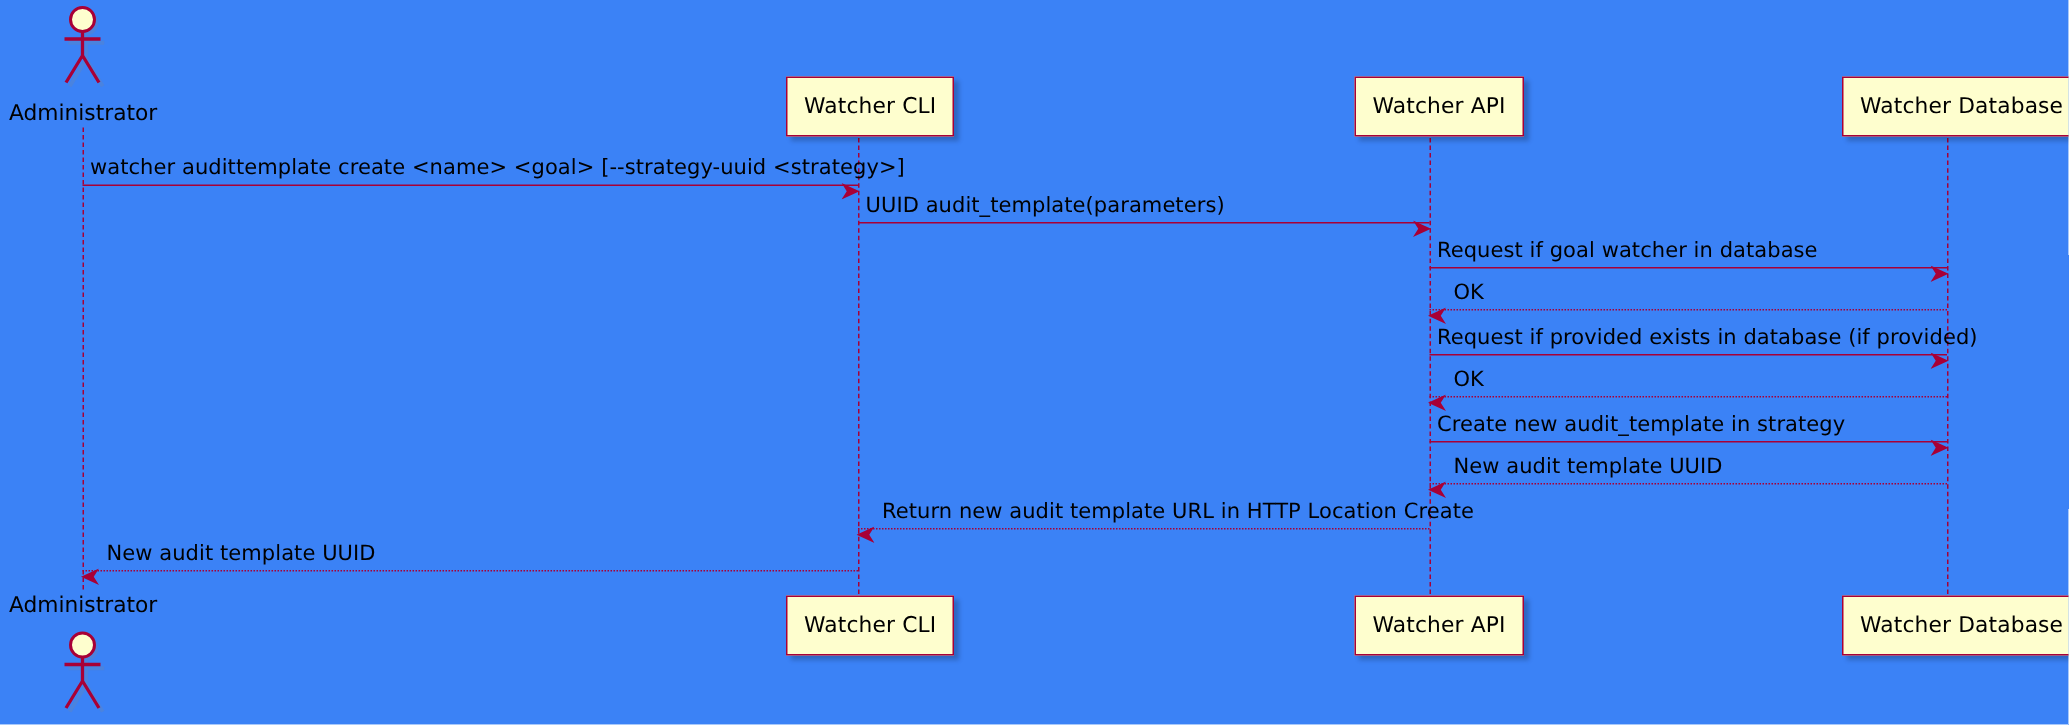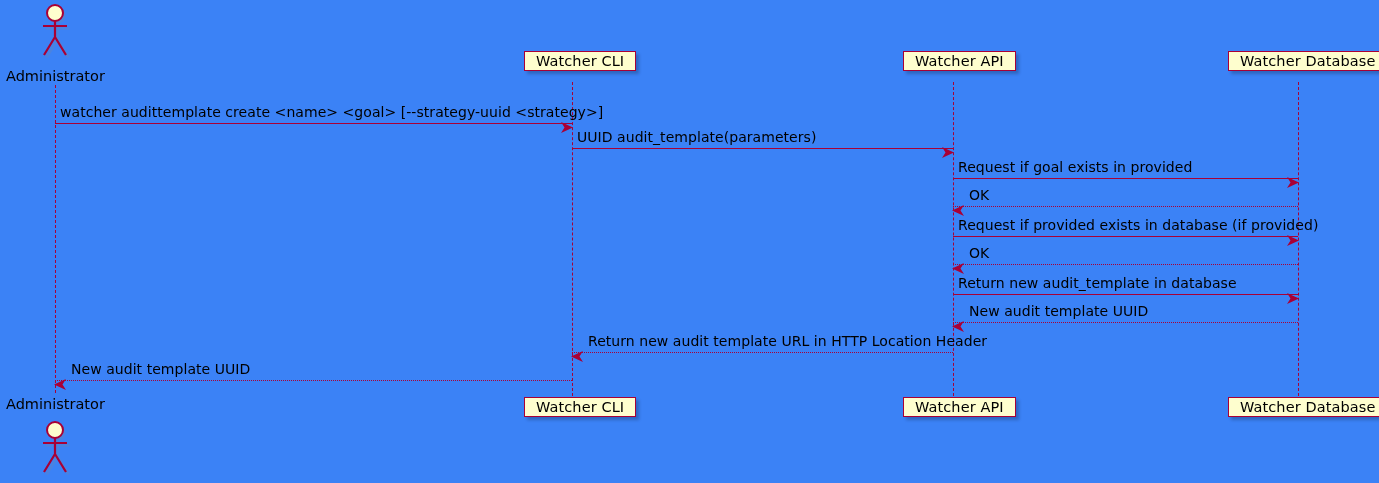--- a/index.html
+++ b/index.html
@@ -22,21 +22,21 @@
     position: absolute;
     background: #FEFECE;
     border: 1.5px solid #A80036;
     box-shadow: 3px 3px 3px rgba(0,0,0,0.22);
     display: flex;
     align-items: center;
     justify-content: center;
     font-size: 14.5px;
     color: #000000;
     white-space: nowrap;
-    height: 20px;
+    height: 40px;
     padding: 0 11px;
     letter-spacing: 0.1px;
   }
   
   .actor {
     position: absolute;
     width: 40px; height: 56px;
   }
   .actor-label {
     position: absolute;
@@ -136,21 +136,21 @@
     <div class="label">UUID audit_template(parameters)</div>
   </div>
 
   <div class="msg solid to-right" style="left:953px; top:178px; width:345px;">
     <div class="line"></div>
     <div class="arrowhead right">
       <svg width="12" height="11" viewBox="0 0 12 11">
           <path d="M0,0 L12,5.5 L0,11 L3.5,5.5 Z" fill="#A80036"></path>
         </svg>
     </div>
-    <div class="label">Request if goal exists in provided</div>
+    <div class="label">Request if goal watcher in database</div>
   </div>
 
   <div class="msg dotted to-left" style="left:953px; top:206px; width:345px;">
     <div class="line"></div>
     <div class="arrowhead left">
       <svg width="12" height="11" viewBox="0 0 12 11">
           <path d="M12,0 L0,5.5 L12,11 L8.5,5.5 Z" fill="#A80036"></path>
         </svg>
     </div>
     <div class="label">OK</div>
@@ -176,41 +176,41 @@
     <div class="label">OK</div>
   </div>
 
   <div class="msg solid to-right" style="left:953px; top:294px; width:345px;">
     <div class="line"></div>
     <div class="arrowhead right">
       <svg width="12" height="11" viewBox="0 0 12 11">
           <path d="M0,0 L12,5.5 L0,11 L3.5,5.5 Z" fill="#A80036"></path>
         </svg>
     </div>
-    <div class="label">Return new audit_template in database</div>
+    <div class="label">Create new audit_template in strategy</div>
   </div>
 
   <div class="msg dotted to-left" style="left:953px; top:322px; width:345px;">
     <div class="line"></div>
     <div class="arrowhead left">
       <svg width="12" height="11" viewBox="0 0 12 11">
           <path d="M12,0 L0,5.5 L12,11 L8.5,5.5 Z" fill="#A80036"></path>
         </svg>
     </div>
     <div class="label">New audit template UUID</div>
   </div>
 
   <div class="msg dotted to-left" style="left:572px; top:352px; width:381px;">
     <div class="line"></div>
     <div class="arrowhead left">
       <svg width="12" height="11" viewBox="0 0 12 11">
           <path d="M12,0 L0,5.5 L12,11 L8.5,5.5 Z" fill="#A80036"></path>
         </svg>
     </div>
-    <div class="label">Return new audit template URL in HTTP Location Header</div>
+    <div class="label">Return new audit template URL in HTTP Location Create</div>
   </div>
 
   <div class="msg dotted to-left" style="left:55px; top:380px; width:517px;">
     <div class="line"></div>
     <div class="arrowhead left">
       <svg width="12" height="11" viewBox="0 0 12 11">
           <path d="M12,0 L0,5.5 L12,11 L8.5,5.5 Z" fill="#A80036"></path>
         </svg>
     </div>
     <div class="label">New audit template UUID</div>

